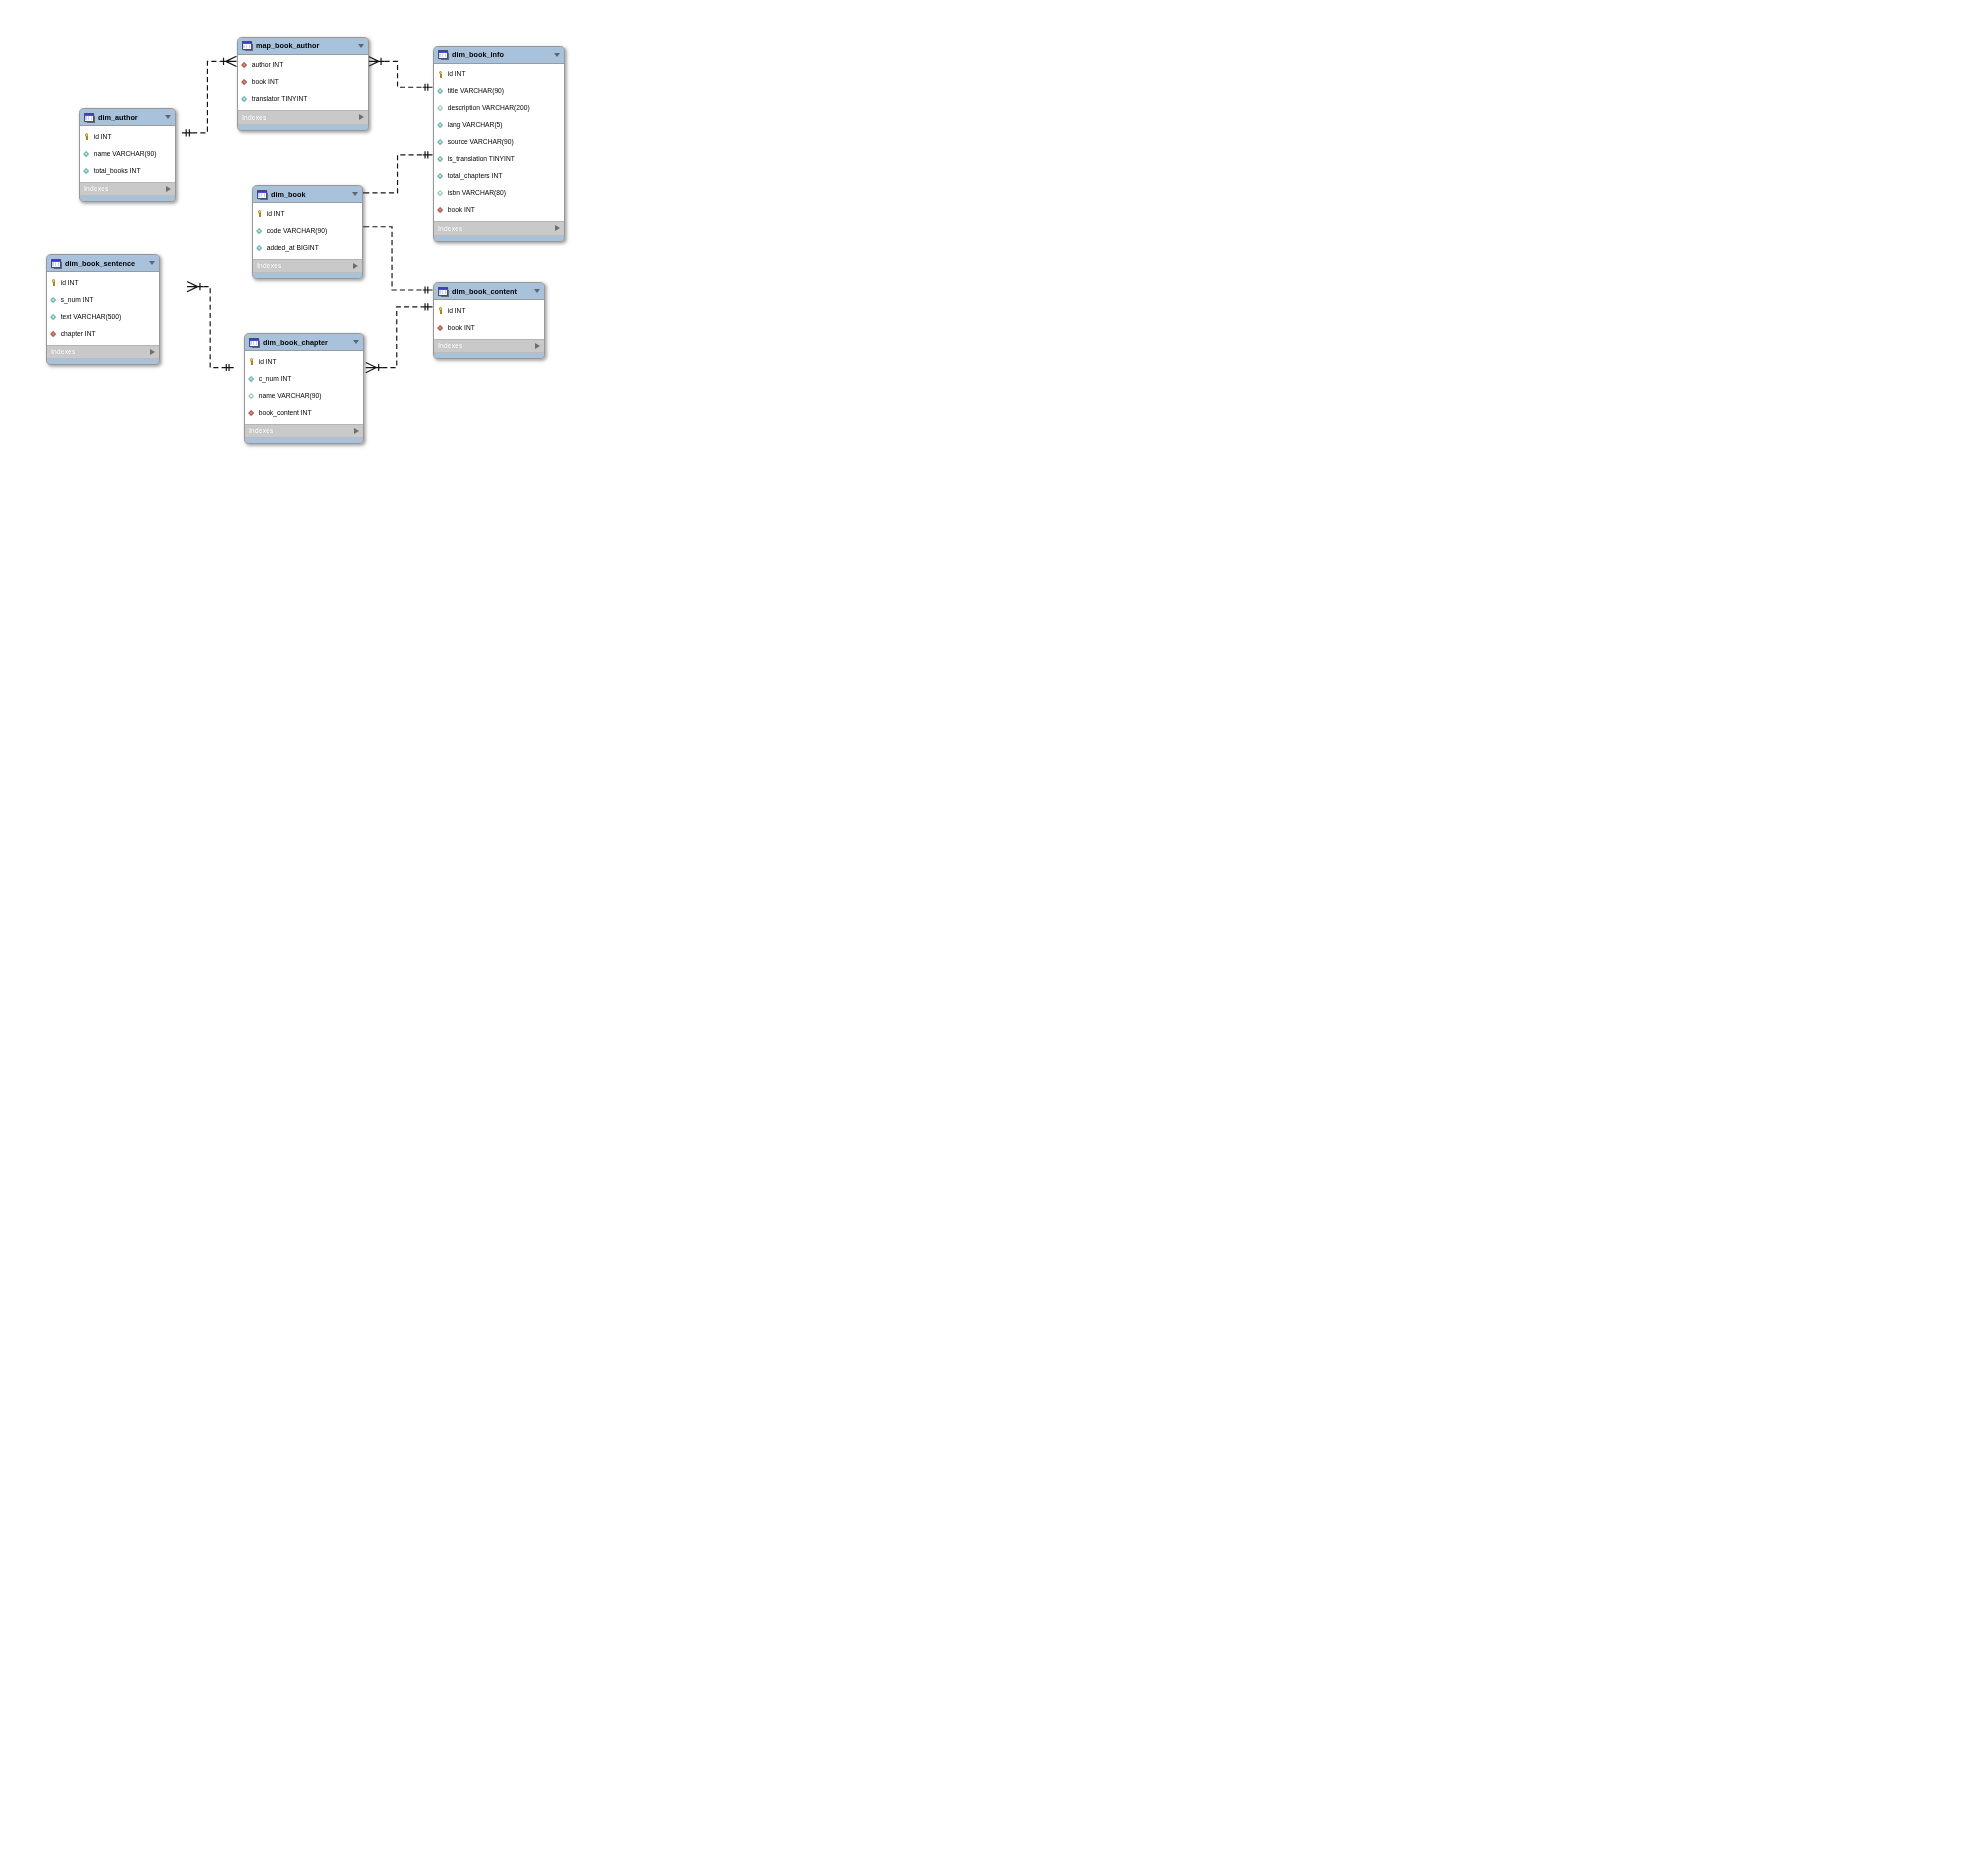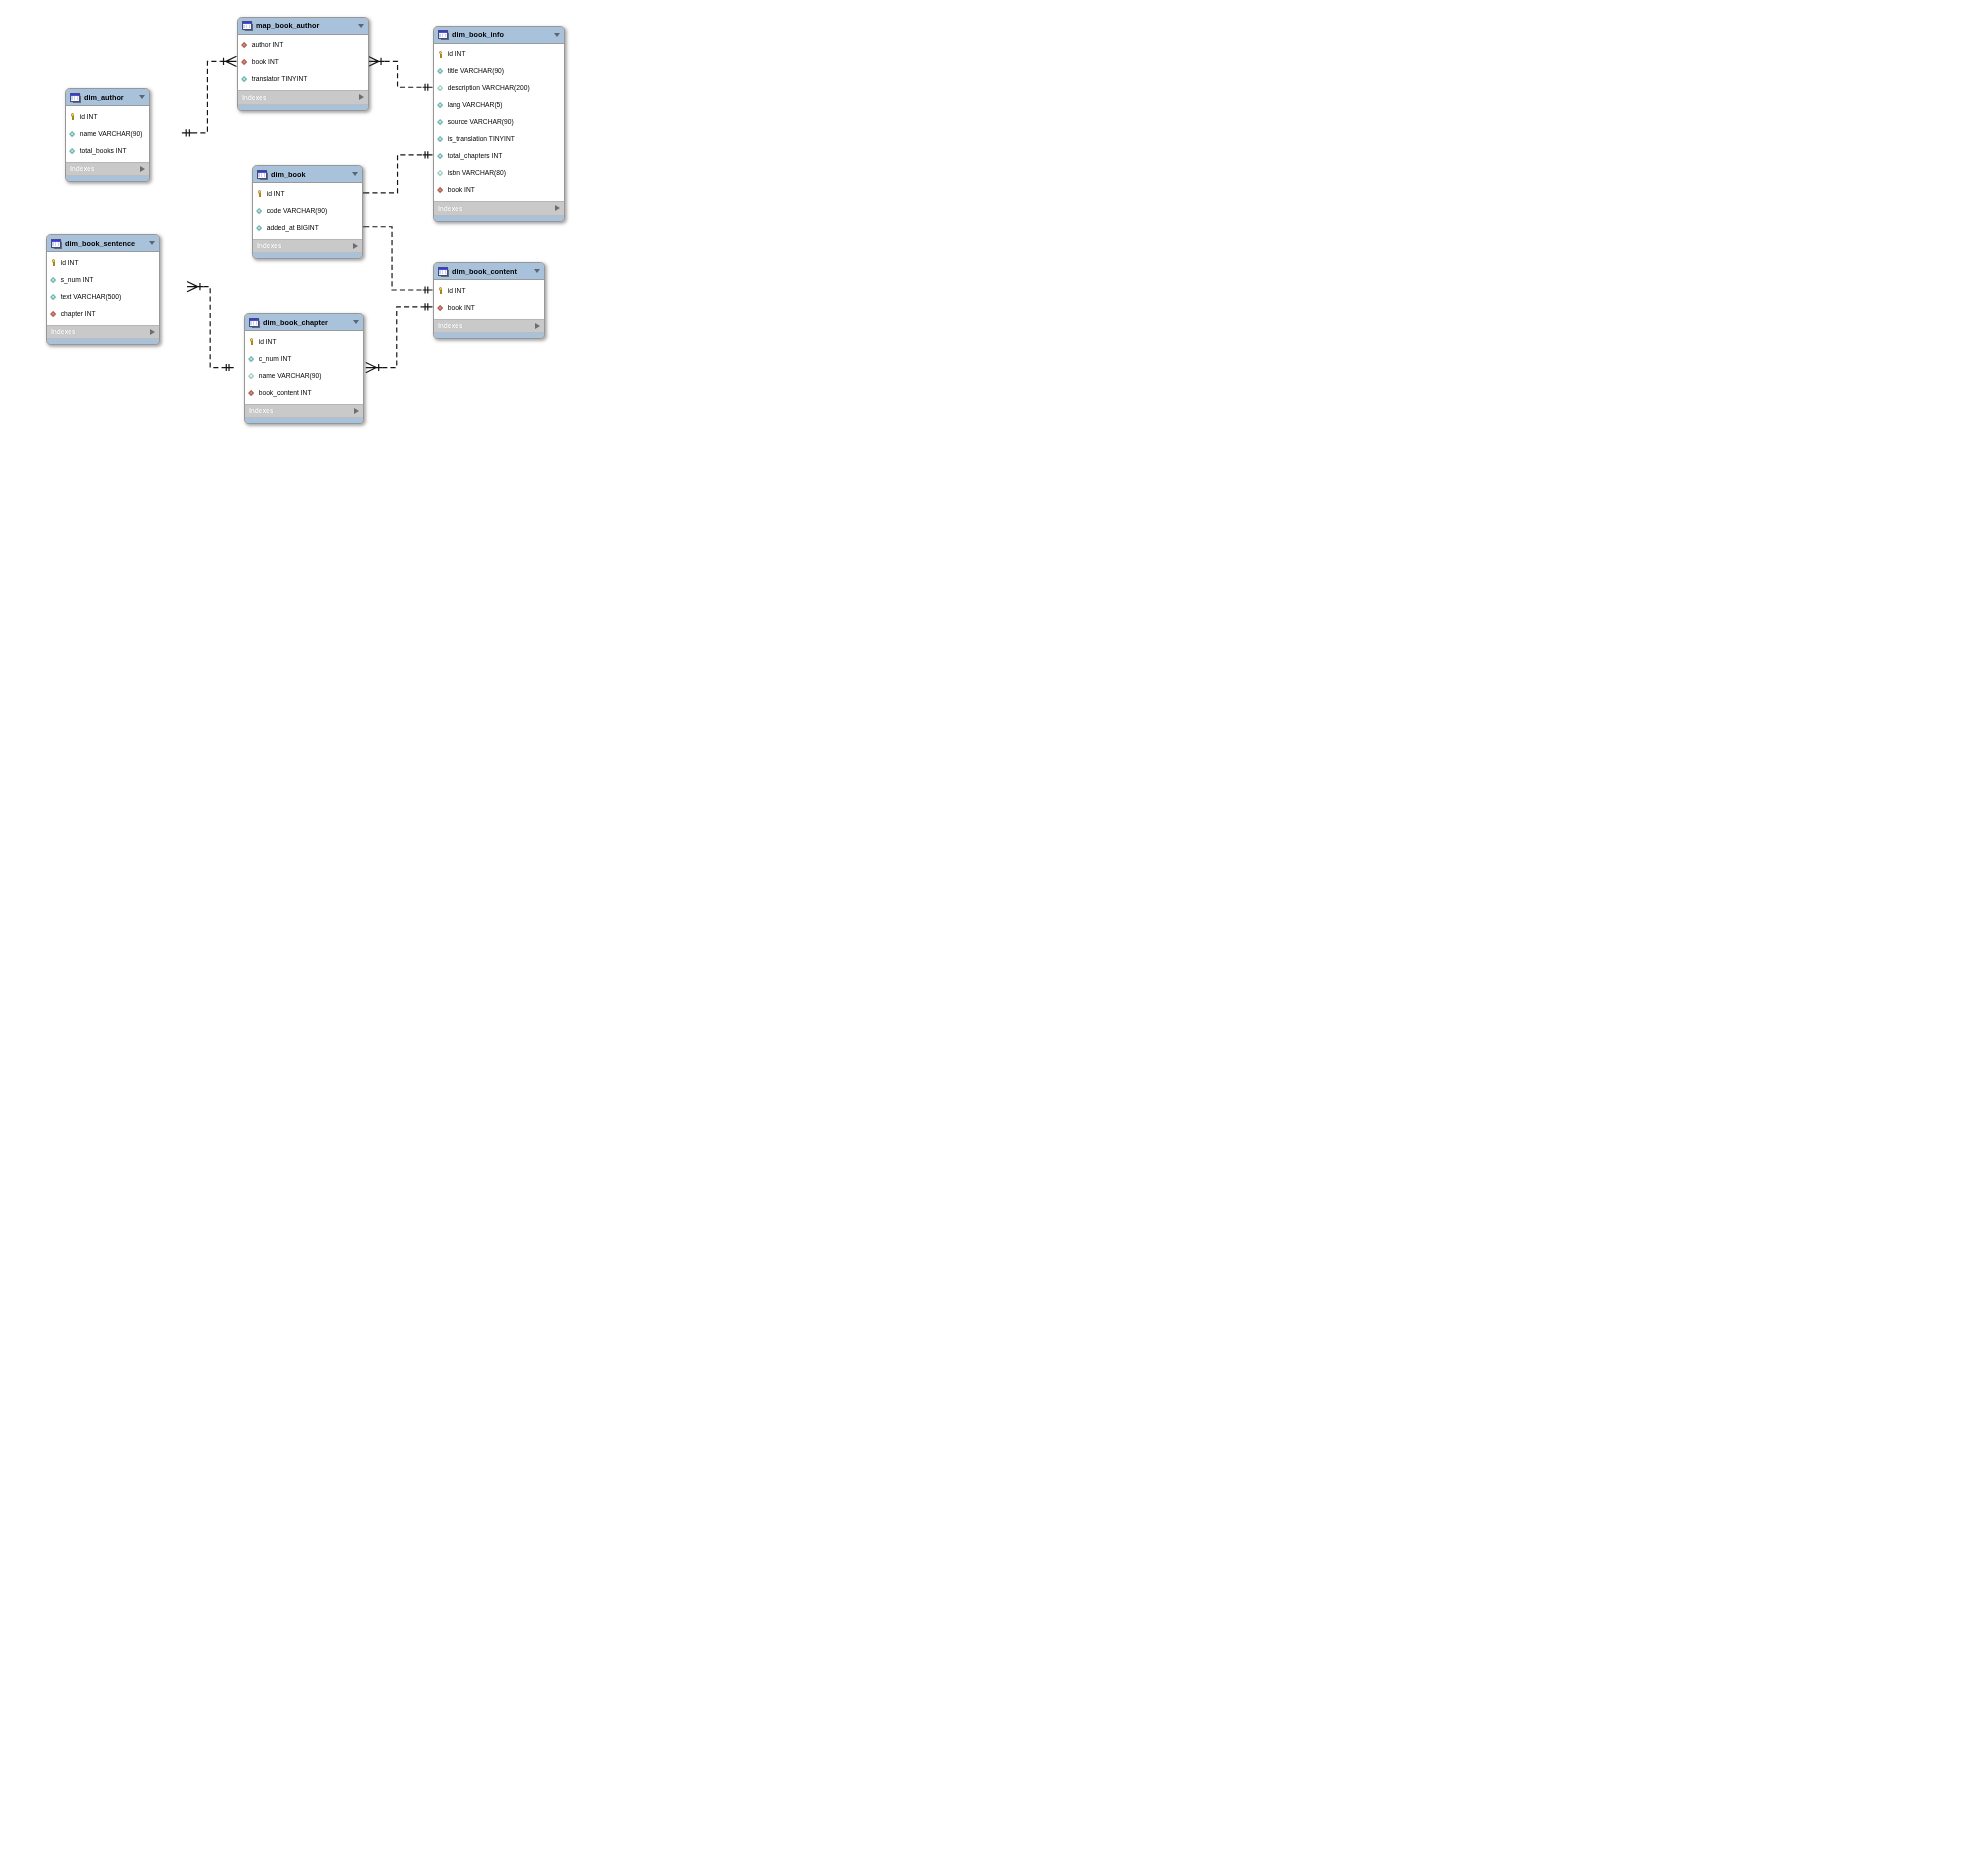--- a/index.html
+++ b/index.html
@@ -10,20 +10,21 @@
   .canvas{position:absolute;inset:0;background:#ffffff;}
   .wires{position:absolute;left:0;top:0;z-index:1;}
   .wire-dash{stroke:#141414;stroke-width:3;fill:none;stroke-dasharray:13 8;}
   .wire-solid{stroke:#141414;stroke-width:3;fill:none;}
 
   .table{
     position:absolute;z-index:2;background:#fdba74;
     border:0.8px solid #979797;border-radius:4.7px;
     box-shadow:1.2px 1.6px 3.1px rgba(70,70,70,0.45);
     box-sizing:border-box;
+    margin-top:20px;
   }
   .thead{
     height:17px;box-sizing:border-box;
     background:#a9c2dc;border-bottom:1.2px solid #9a9a9a;
     border-radius:3.9px 3.9px 0 0;
     display:flex;align-items:center;gap:3.9px;padding:0 3.9px 0 3.5px;
   }
   .ttitle{font-weight:bold;font-size:7.3px;color:#000;flex:1 1 auto;white-space:nowrap;}
   .tri-down{
     width:0;height:0;flex:0 0 auto;
@@ -82,21 +83,21 @@
     border-left:5.1px solid #6e6e6e;
   }
   .tfoot{
     height:5.1px;background:#a9c2dc;border-top:0.8px solid #bcbcbc;
     border-radius:0 0 3.9px 3.9px;
   }
 
   
   #t-map_book_author{left:237px;top:16.5px;width:132px;}
   #t-dim_book_info{left:433px;top:25.5px;width:132px;}
-  #t-dim_author{left:65px;top:88px;width:85px;}
+  #t-dim_author{left:79px;top:88px;width:97px;}
   #t-dim_book{left:252px;top:165px;width:111px;}
   #t-dim_book_sentence{left:46px;top:234px;width:114px;}
   #t-dim_book_chapter{left:244px;top:313px;width:120px;}
   #t-dim_book_content{left:433px;top:262px;width:112px;}
 </style>
 </head>
 <body>
 
 <div class="canvas">
 

